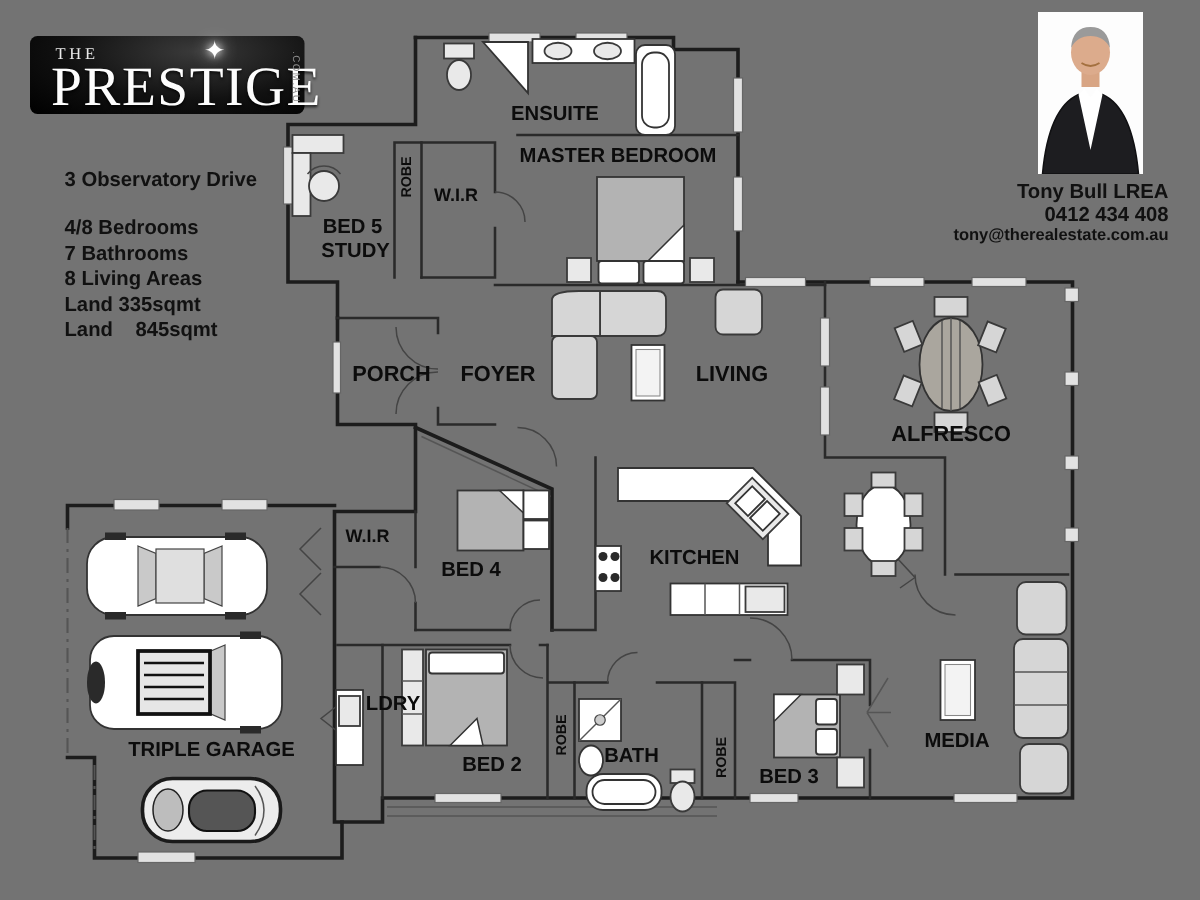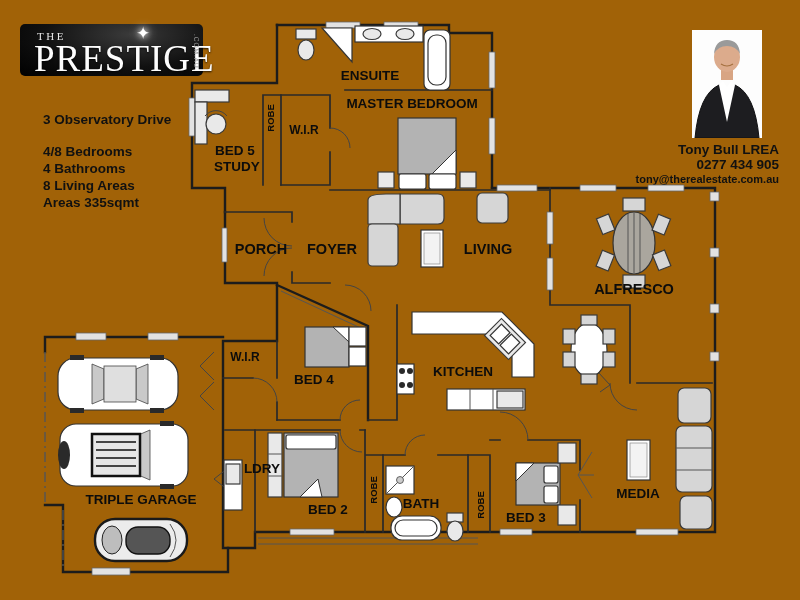--- a/index.html
+++ b/index.html
@@ -1,36 +1,36 @@
 <!DOCTYPE html>
 <html><head>
 <meta charset="utf-8">
 <style>
   html,body{margin:0;padding:0;background:#fff;}
-  .page{position:relative;width:800px;height:600px;background:#a16207;overflow:hidden;
+  .page{position:relative;width:800px;height:600px;background:#737373;overflow:hidden;
         font-family:"Liberation Sans",sans-serif;}
   
   .logo{position:absolute;left:20px;top:24px;width:183px;height:52px;
         background:radial-gradient(ellipse at 60% 20%, #3a3a3a 0%, #111 55%, #000 100%);
         border-radius:5px;}
   .logo-the{position:absolute;left:17px;top:6px;color:#e9e9e9;
         font-family:"Liberation Serif",serif;font-size:11px;letter-spacing:2.5px;}
   .logo-main{position:absolute;left:14px;top:13px;color:#fdfdfd;
         font-family:"Liberation Serif",serif;font-size:37px;letter-spacing:1px;
         text-shadow:0 1px 2px rgba(0,0,0,.8);}
   .logo-star{position:absolute;left:116px;top:-1px;color:#fff;font-size:17px;
         text-shadow:0 0 6px #fff,0 0 12px #fff;}
   .logo-suffix{position:absolute;right:3px;top:10px;color:#8f8f8f;font-size:6.5px;
         letter-spacing:1px;writing-mode:vertical-rl;}
   
   .property{position:absolute;left:20px;top:112px;color:#111;margin-left:23px;}
   .address{font-weight:bold;font-size:13.5px;margin-bottom:16px;}
   .features div{font-weight:bold;font-size:13.5px;line-height:17px;white-space:pre;}
   
-  .agent{position:absolute;right:21px;top:30px;width:160px;text-align:right;color:#111;}
+  .agent{position:absolute;right:21px;top:8px;width:160px;text-align:right;color:#111;}
   .agent-photo{display:block;margin:0 17px 4px auto;}
   .agent-name,.agent-phone{font-weight:bold;font-size:13.5px;line-height:15px;}
   .agent-email{font-weight:bold;font-size:11px;line-height:15px;}
   
   .plan{position:absolute;left:0;top:0;width:800px;height:600px;}
   .plan text{font-family:"Liberation Sans",sans-serif;font-weight:bold;fill:#0c0c0c;}
   .wall{stroke:#1c1c1c;fill:none;stroke-width:2.4;stroke-linecap:square;}
   .iwall{stroke:#2a2a2a;fill:none;stroke-width:1.7;stroke-linecap:square;}
   .thin{stroke:#555;fill:none;stroke-width:1;}
   .dash{stroke:#555;fill:none;stroke-width:1.4;stroke-dasharray:10 4 2 4;}
@@ -50,38 +50,39 @@
     <span class="logo-the">THE</span>
     <span class="logo-main">PRESTIGE</span>
     <span class="logo-star">✦</span>
     <span class="logo-suffix">.COM.AU</span>
   </div>
 
   <div class="property">
     <div class="address">3 Observatory Drive</div>
     <div class="features">
       <div>4/8 Bedrooms</div>
-      <div>4 Bathrooms</div>
+      <div>7 Bathrooms</div>
       <div>8 Living Areas</div>
-      <div>Areas 335sqmt</div>
+      <div>Land 335sqmt</div>
+      <div>Land    845sqmt</div>
     </div>
   </div>
 
   <div class="agent">
     <svg class="agent-photo" width="70" height="108" viewBox="0 0 70 108">
       <rect x="0" y="0" width="70" height="108" fill="#fdfdfd"></rect>
       <path d="M3,108 Q7,64 27,55 L35,61 L43,55 Q63,64 67,108 Z" fill="#1d1d20" stroke="#101012" stroke-width="1"></path>
       <path d="M27,55 L35,92 L43,55 L39,51 L35,57 L31,51 Z" fill="#fff"></path>
       <rect x="29" y="38" width="12" height="12" fill="#d8a584"></rect>
       <ellipse cx="35" cy="27" rx="13" ry="15" fill="#dcab8c"></ellipse>
       <path d="M22,24 Q23,10 35,10 Q47,10 48,24 Q44,16 35,16 Q26,16 22,24 Z" fill="#9a9a9a"></path>
       <path d="M29,34 Q35,38 41,34" stroke="#a4703f" stroke-width="1.2" fill="none"></path>
     </svg>
     <div class="agent-name">Tony Bull LREA</div>
-    <div class="agent-phone">0277 434 905</div>
+    <div class="agent-phone">0412 434 408</div>
     <div class="agent-email">tony@therealestate.com.au</div>
   </div>
 
   <svg class="plan" viewBox="0 0 800 600">
 
     <g>
       <path class="wall" d="M277,25 H449 V33 H492 V188"></path>
       <path class="wall" d="M277,25 V83 H192 V188 H225 V212"></path>
       <path class="wall" d="M225,212 V283 H277 V341 H223 V548 H255 V532 H715 V188 H492"></path>
       <path class="wall" d="M45,337 H223 M45,337 V352 M63,505 V572 H228 V548 M45,505 H63"></path>

